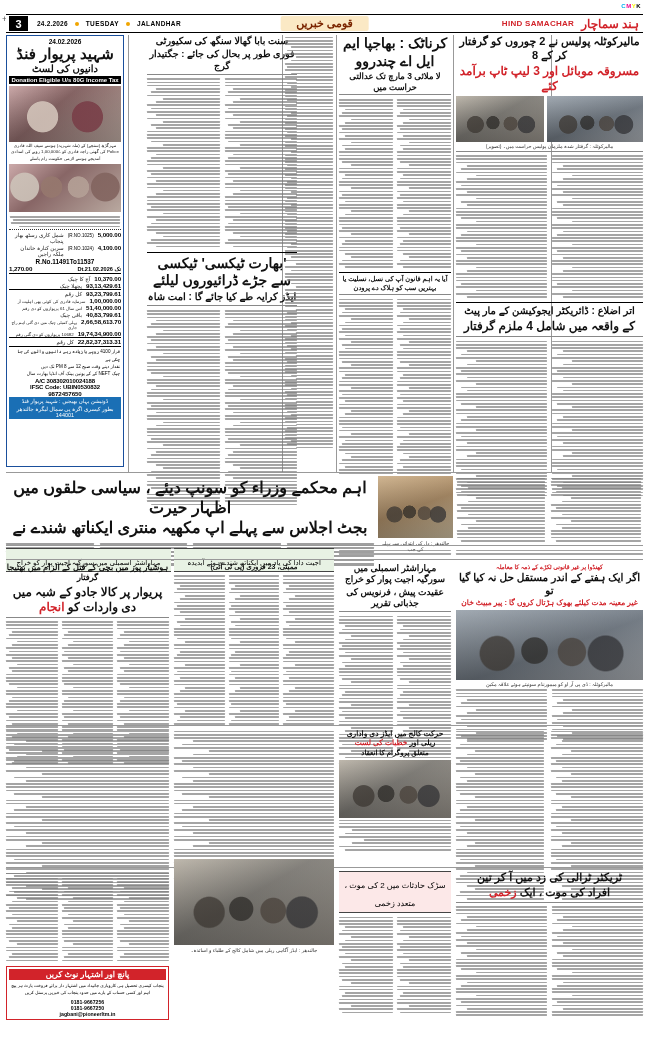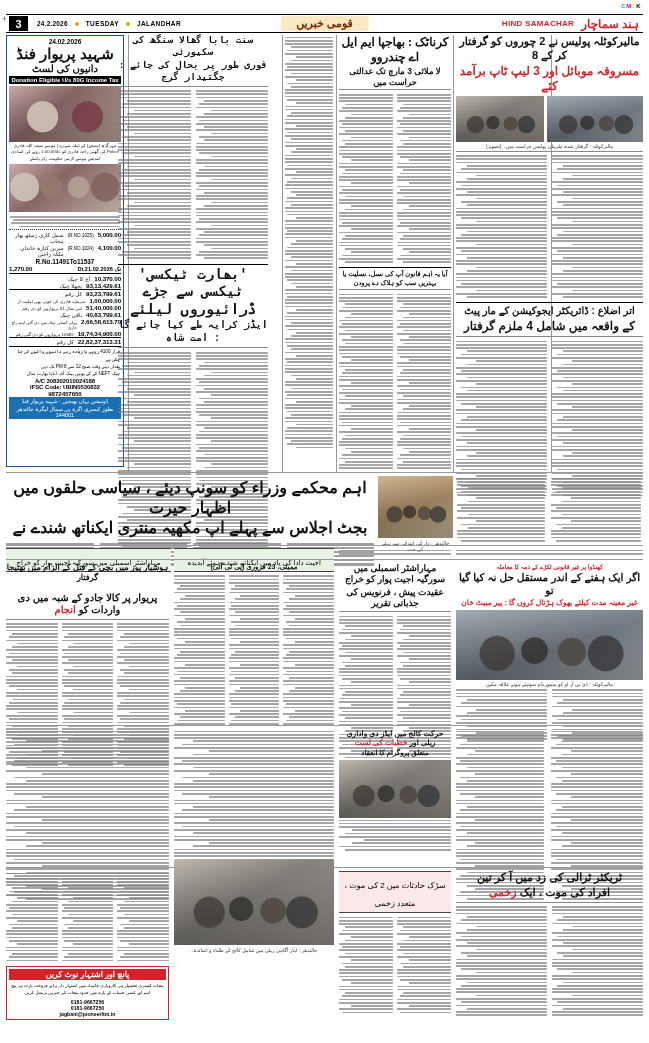--- a/index.html
+++ b/index.html
@@ -229,21 +229,21 @@
       <div class="ur" style="font-size:4.6px;line-height:1.6;text-align:right;padding:0 1px;">چیک NEFT کے کے یونین بینک آف انڈیا بھارت سال</div>
       <div class="bank-line">A/C 308302010024188</div>
       <div class="bank-line">IFSC Code: UBIN0530832</div>
       <div class="amt-row" style="justify-content:center;">
           <span class="amt">9872457650</span>
         </div>
       <div class="blue-bar">ڈونیشن یہاں بھیجیں : شہید پریوار فنڈ</div>
       <div class="blue-bar" style="background:#1a6fb5;">بطور کیسری اگرہ پی سمال لیگرہ جالندھر 144001</div>
     </div>
 
-    <div style="position:absolute;left:112px;top:0;width:150px;font-family:Liberation Mono, monospace;">
+    <div style="position:absolute;left:141px;top:0;width:150px;">
       <div class="hl" style="font-size:9.5px;">سنت بابا گھالا سنگھ کی سکیورٹی</div>
       <div class="hl" style="font-size:9.5px;margin-top:1px;">فوری طور پر بحال کی جائے : جگتیدار گرج</div>
       <div style="border-bottom:.6px solid #888;margin:2px 0;"></div>
       <div style="display:flex;gap:5px;">
         <div class="txt dense ur" style="flex:1">
           <i></i>
             <i></i>
             <i></i>
             <i></i>
             <i></i>
@@ -608,21 +608,21 @@
           <i></i>
           <i></i>
           <i></i>
           <i></i>
           <i></i>
           <i></i>
       </div>
     </div>
 
     <div style="position:absolute;left:333px;top:0;width:112px;">
-      <div class="hl" style="font-size:12px;font-family:Liberation Serif, serif;">کرناٹک : بھاجپا ایم ایل اے چندروو</div>
+      <div class="hl" style="font-size:14px;">کرناٹک : بھاجپا ایم ایل اے چندروو</div>
       <div class="hl" style="font-size:8.5px;margin-top:1px;">لا ملائی 3 مارچ تک عدالتی حراست میں</div>
       <div style="border-bottom:.6px solid #888;margin:2px 0;"></div>
       <div style="display:flex;gap:4px;">
         <div class="txt dense ur" style="flex:1">
           <i></i>
             <i></i>
             <i></i>
             <i></i>
             <i></i>
             <i></i>
@@ -1164,21 +1164,21 @@
         <i></i>
         <i></i>
       </div>
 
     <div class="hline" style="top:524px;"></div>
 
     <div style="position:absolute;left:0;top:528px;width:163px;">
       <div class="hl" style="font-size:8.2px;">
         <span>ہوشیار پور میں بچی کے قتل کے الزام میں بھتیجا گرفتار</span>
       </div>
-      <div class="hl" style="font-size:10px;margin-top:8px;">
+      <div class="hl" style="font-size:12px;margin-top:1px;">
         <span>پریوار پر کالا جادو کے شبہ میں دی واردات کو</span>
         <span class="sub-red">انجام</span>
       </div>
       <div style="border-bottom:.6px solid #888;margin:2px 0;"></div>
       <div style="display:flex;gap:4px;">
         <div class="txt dense ur" style="flex:1">
           <i></i>
             <i></i>
             <i></i>
             <i></i>

